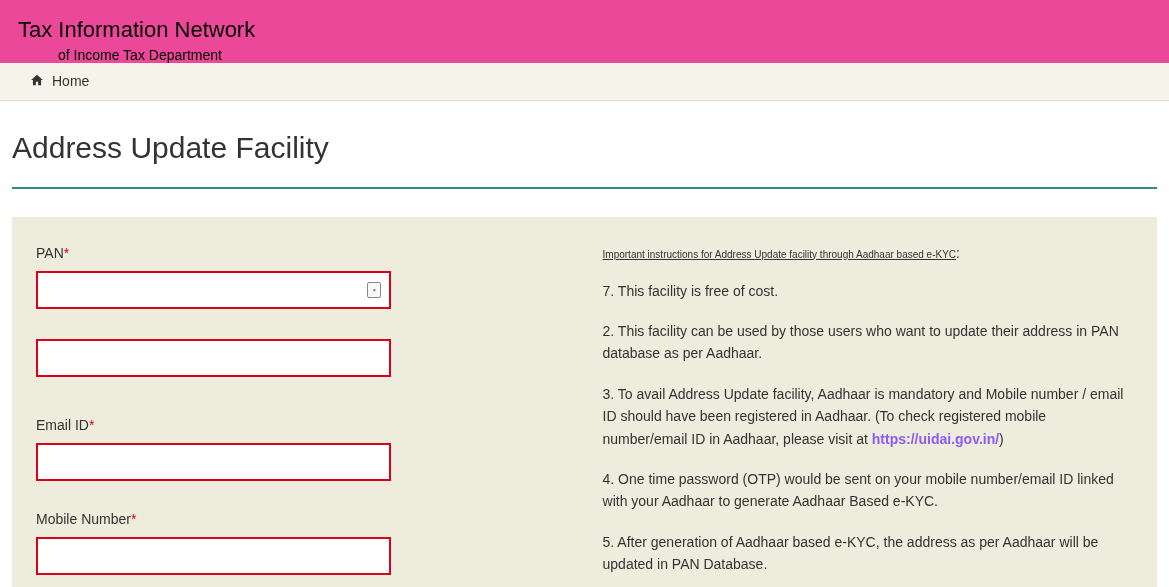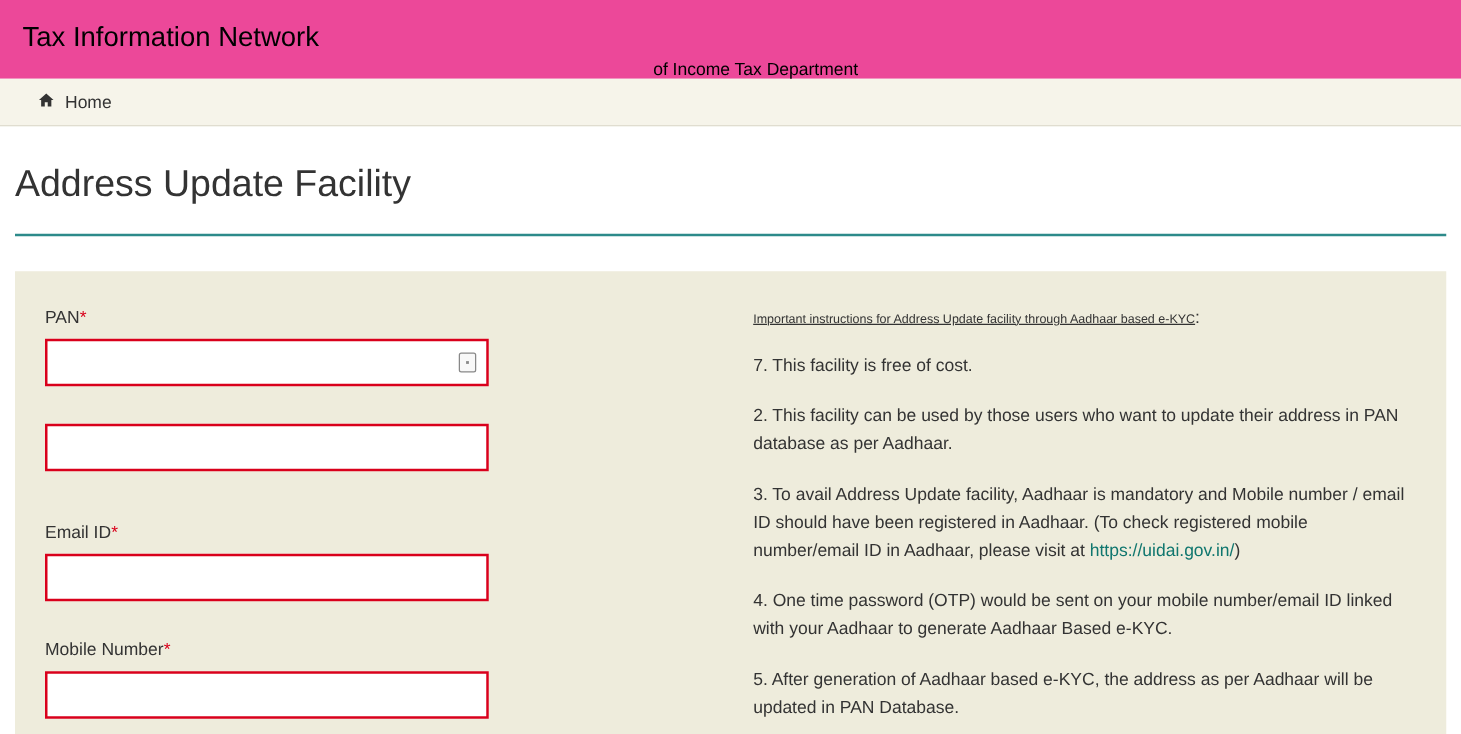--- a/index.html
+++ b/index.html
@@ -21,21 +21,20 @@
       font-size: 22px;
       color: #000;
       font-weight: normal;
       line-height: 1.3;
     }
     .header-subtitle {
       font-size: 14px;
       color: #000;
       margin-left: 40px;
       margin-top: 2px;
-      text-align: center;
     }
     .breadcrumb {
       background: #f6f4ea;
       border-bottom: 1px solid #e0ddd0;
       padding: 10px 30px;
       display: flex;
       align-items: center;
       gap: 8px;
     }
     .breadcrumb .home-icon {
@@ -99,22 +98,23 @@
       color: #333;
       line-height: 1.5;
     }
     .info-para {
       font-size: 14px;
       color: #333;
       line-height: 1.6;
       margin-top: 18px;
     }
     .info-link {
-      color: #0f766e;
+      color: #8b5cf6;
       text-decoration: none;
+      font-weight: bold;
     }
     .input-wrap {
       position: relative;
       width: 355px;
     }
     .contact-icon {
       position: absolute;
       right: 10px;
       top: 50%;
       transform: translateY(-50%);

